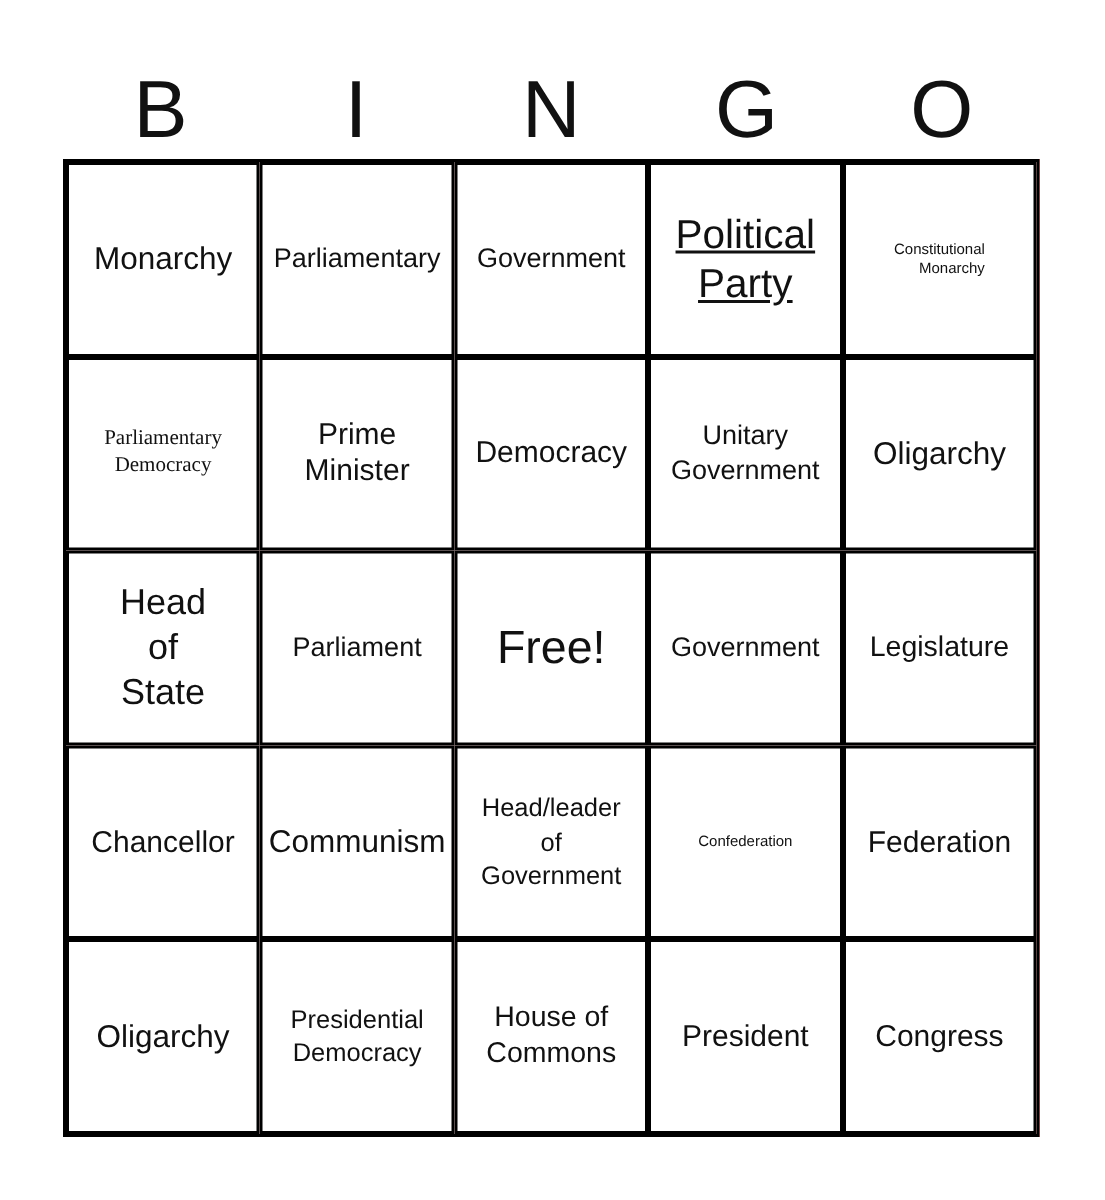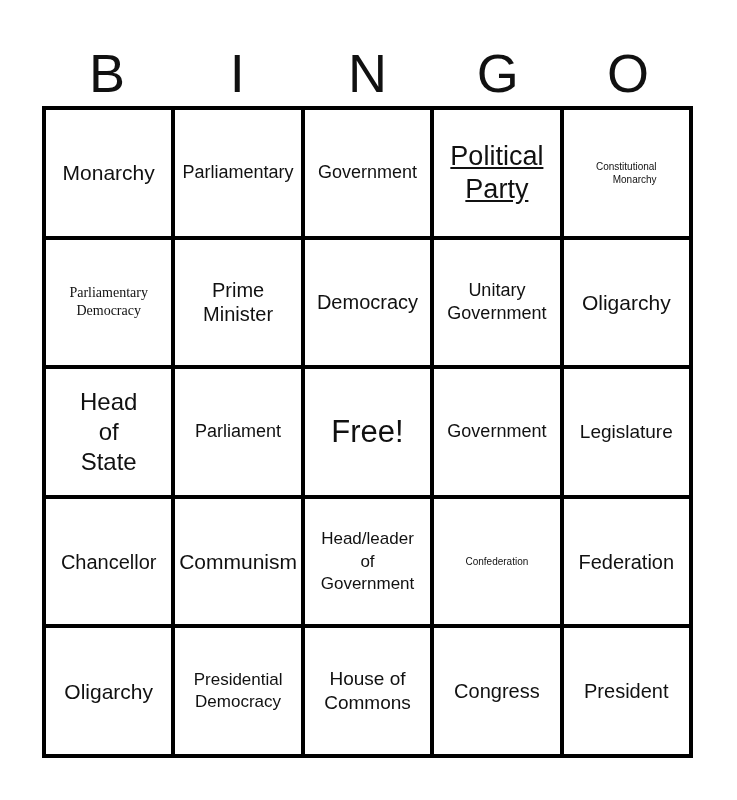--- a/index.html
+++ b/index.html
@@ -112,17 +112,17 @@
 of
 Government</div>
     <div class="cell fs15">Confederation</div>
     <div class="cell fs20">Federation</div>
 
     <div class="cell fs21">Oligarchy</div>
     <div class="cell fs17">Presidential
 Democracy</div>
     <div class="cell fs19">House of
 Commons</div>
+    <div class="cell fs20">President</div>
     <div class="cell fs20">Congress</div>
-    <div class="cell fs20">President</div>
   </div>
 
 </div>
 
 </body></html>

